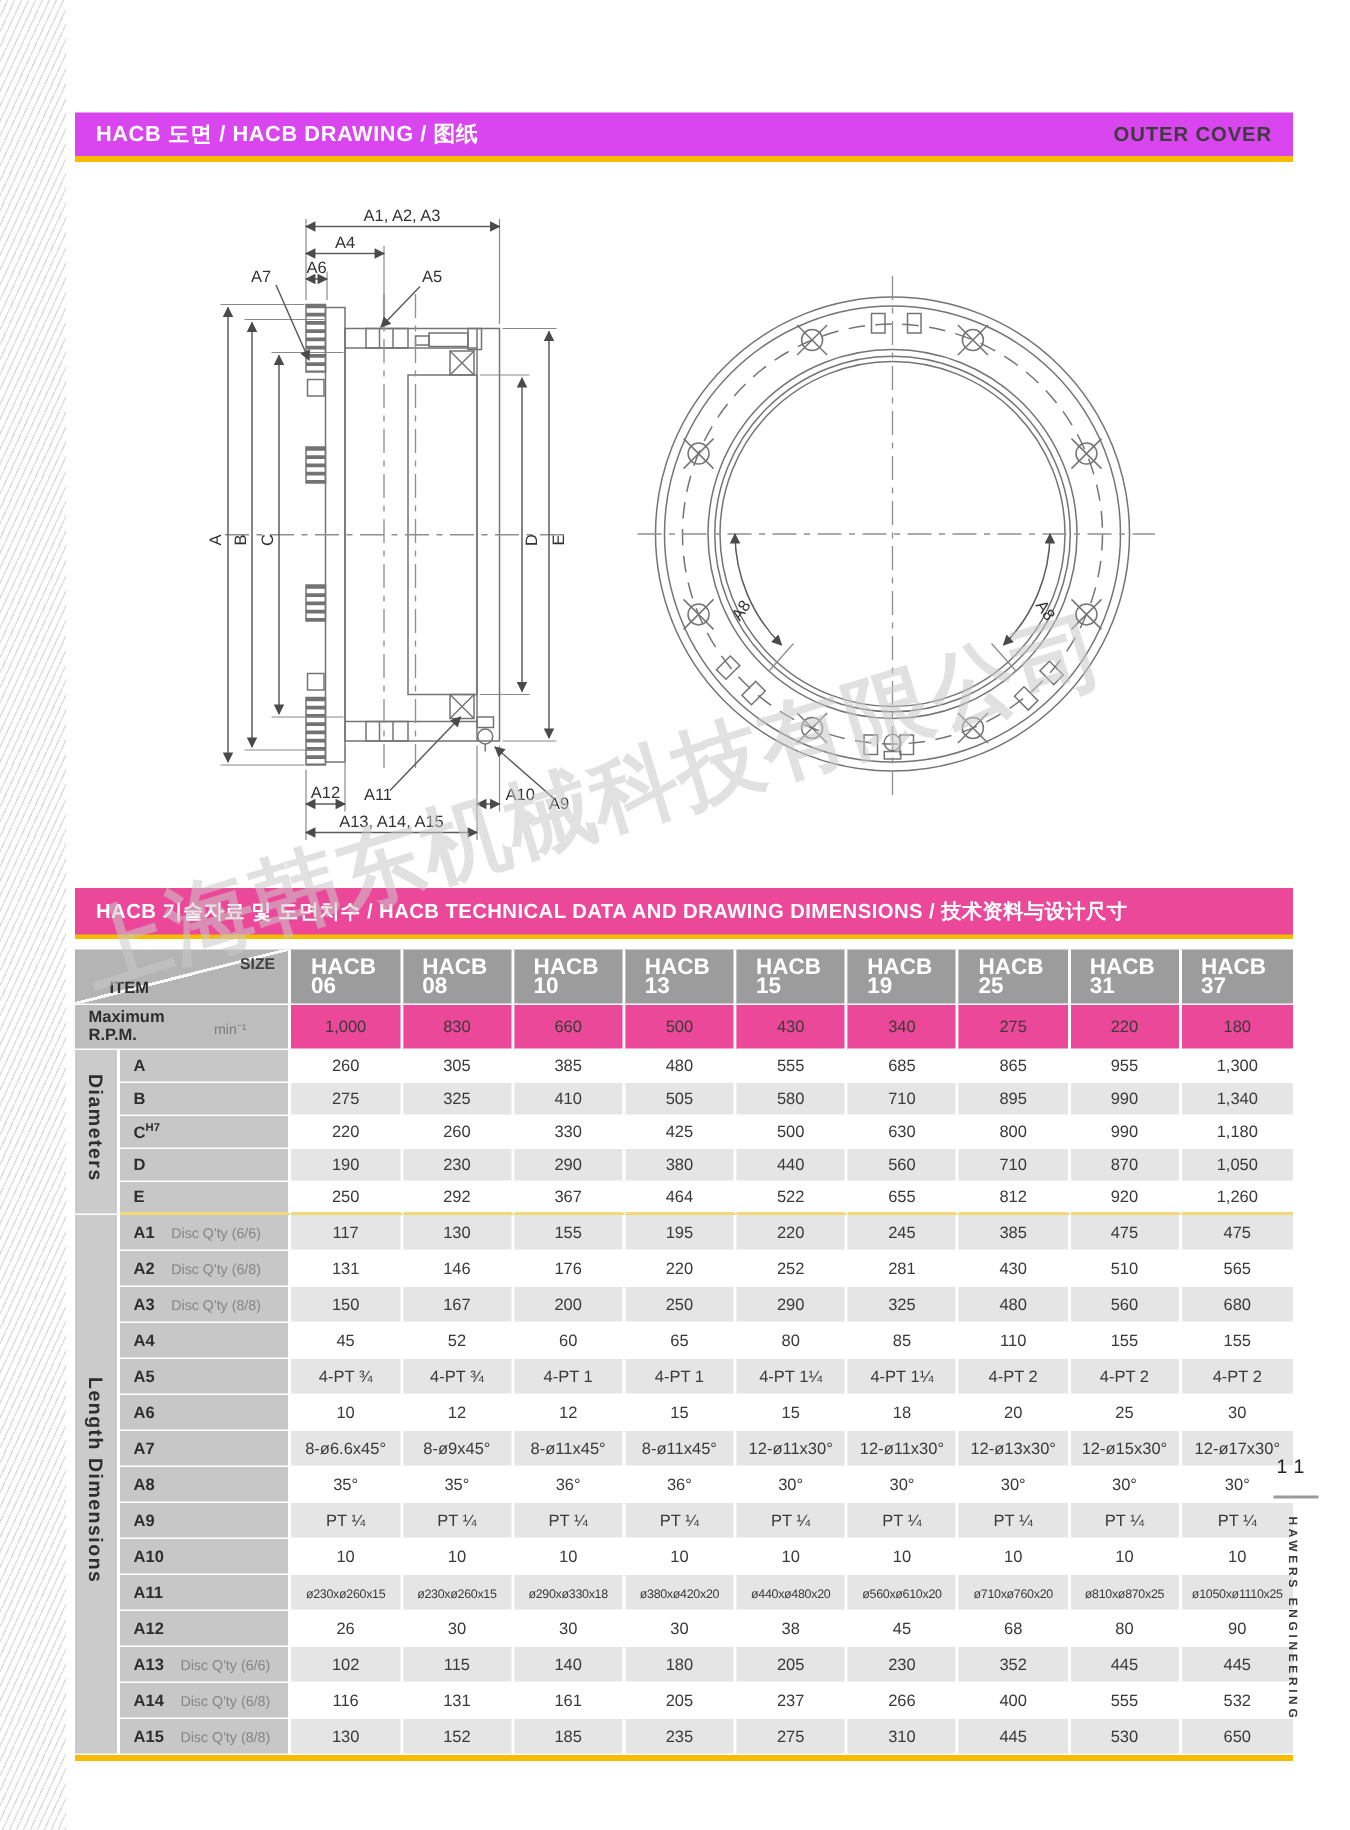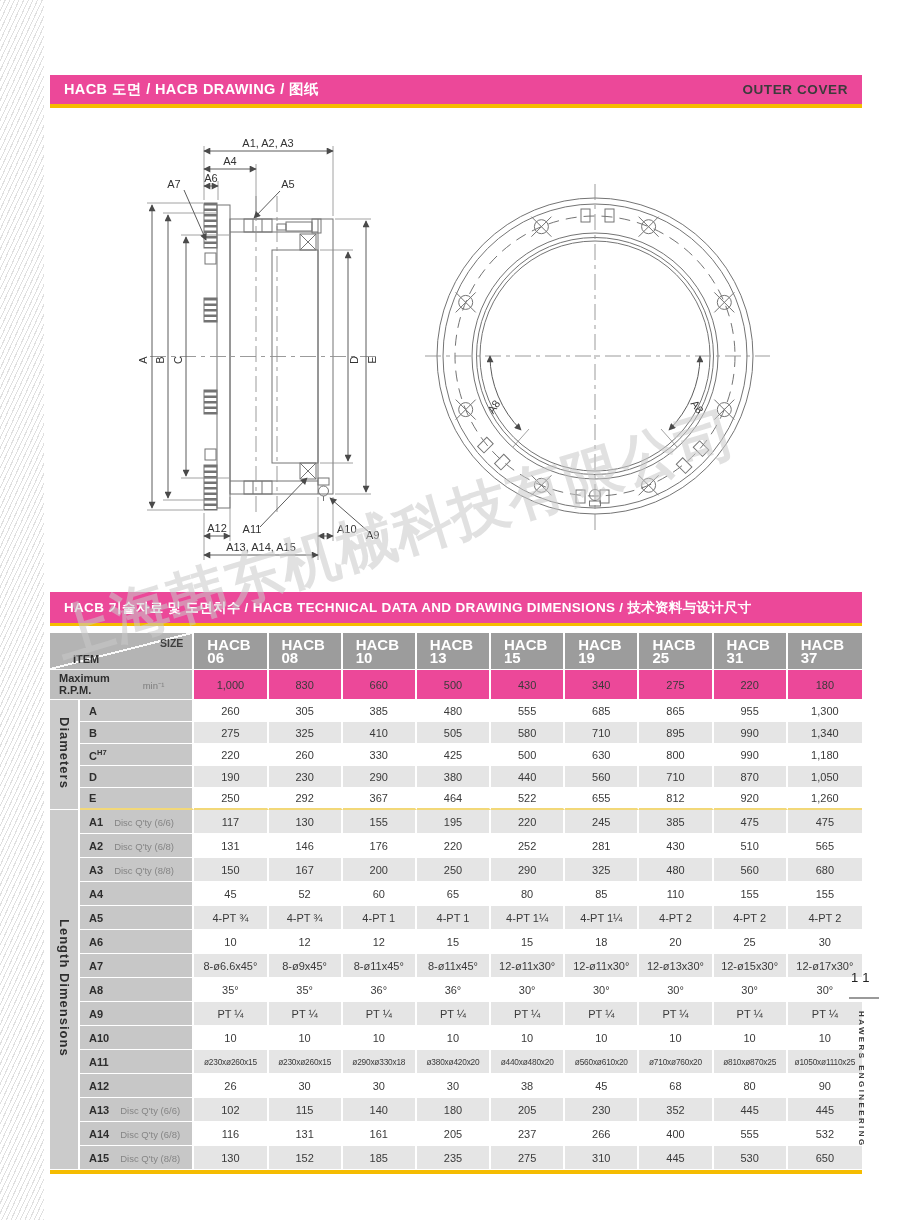--- a/index.html
+++ b/index.html
@@ -2,21 +2,21 @@
 <html><head>
 <meta charset="utf-8">
 <style>
   *{margin:0;padding:0;box-sizing:border-box}
   html,body{width:900px;height:1220px}
   body{position:relative;background:#fff;font-family:"Liberation Sans",sans-serif;overflow:hidden}
 
   .hatch{position:absolute;left:0;top:0;width:44px;height:1220px;
          background:repeating-linear-gradient(115deg,#e0e0e0 0 1px,#ffffff 1px 4.2px)}
 
-  .topbar{position:absolute;left:50px;top:75px;width:812px;height:33px;background:#ec4899;
+  .topbar{position:absolute;left:50px;top:75px;width:812px;height:33px;background:#d946ef;
           border-bottom:4px solid #f5bc00;display:flex;justify-content:space-between;align-items:center;
           padding:0 14px}
   .topbar .tl{color:#fff;font-weight:bold;font-size:14.5px;letter-spacing:.4px}
   .topbar .tr{color:#3c3c3c;font-weight:bold;font-size:13.5px;letter-spacing:.6px}
 
   svg.drawing{position:absolute;left:90px;top:120px;width:690px;height:470px;
               font-family:"Liberation Sans",sans-serif}
   .ln{stroke:#747474;fill:none;stroke-width:1}
   .ext{stroke:#8a8a8a;fill:none;stroke-width:.8}
   .cl{stroke:#909090;fill:none;stroke-width:.9;stroke-dasharray:16 5 4 5}

